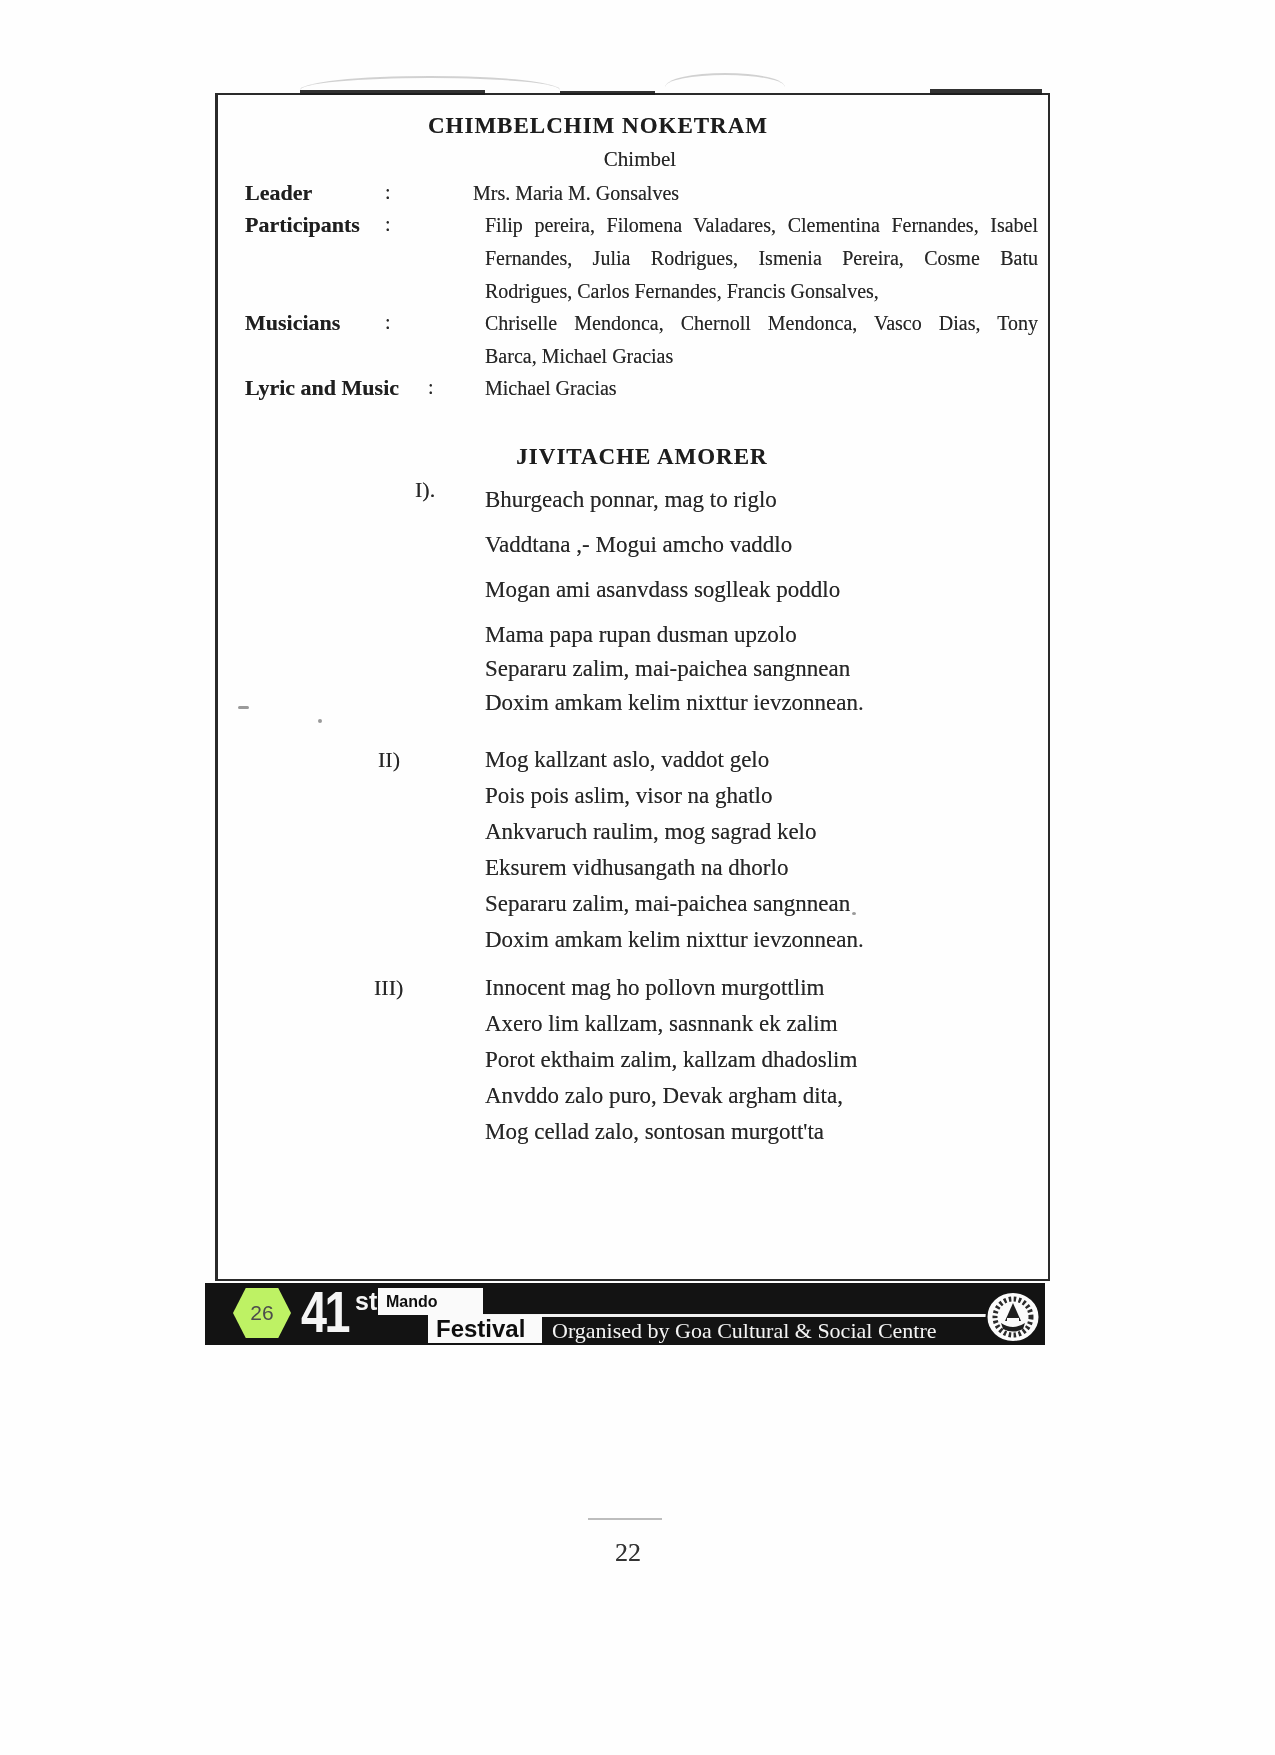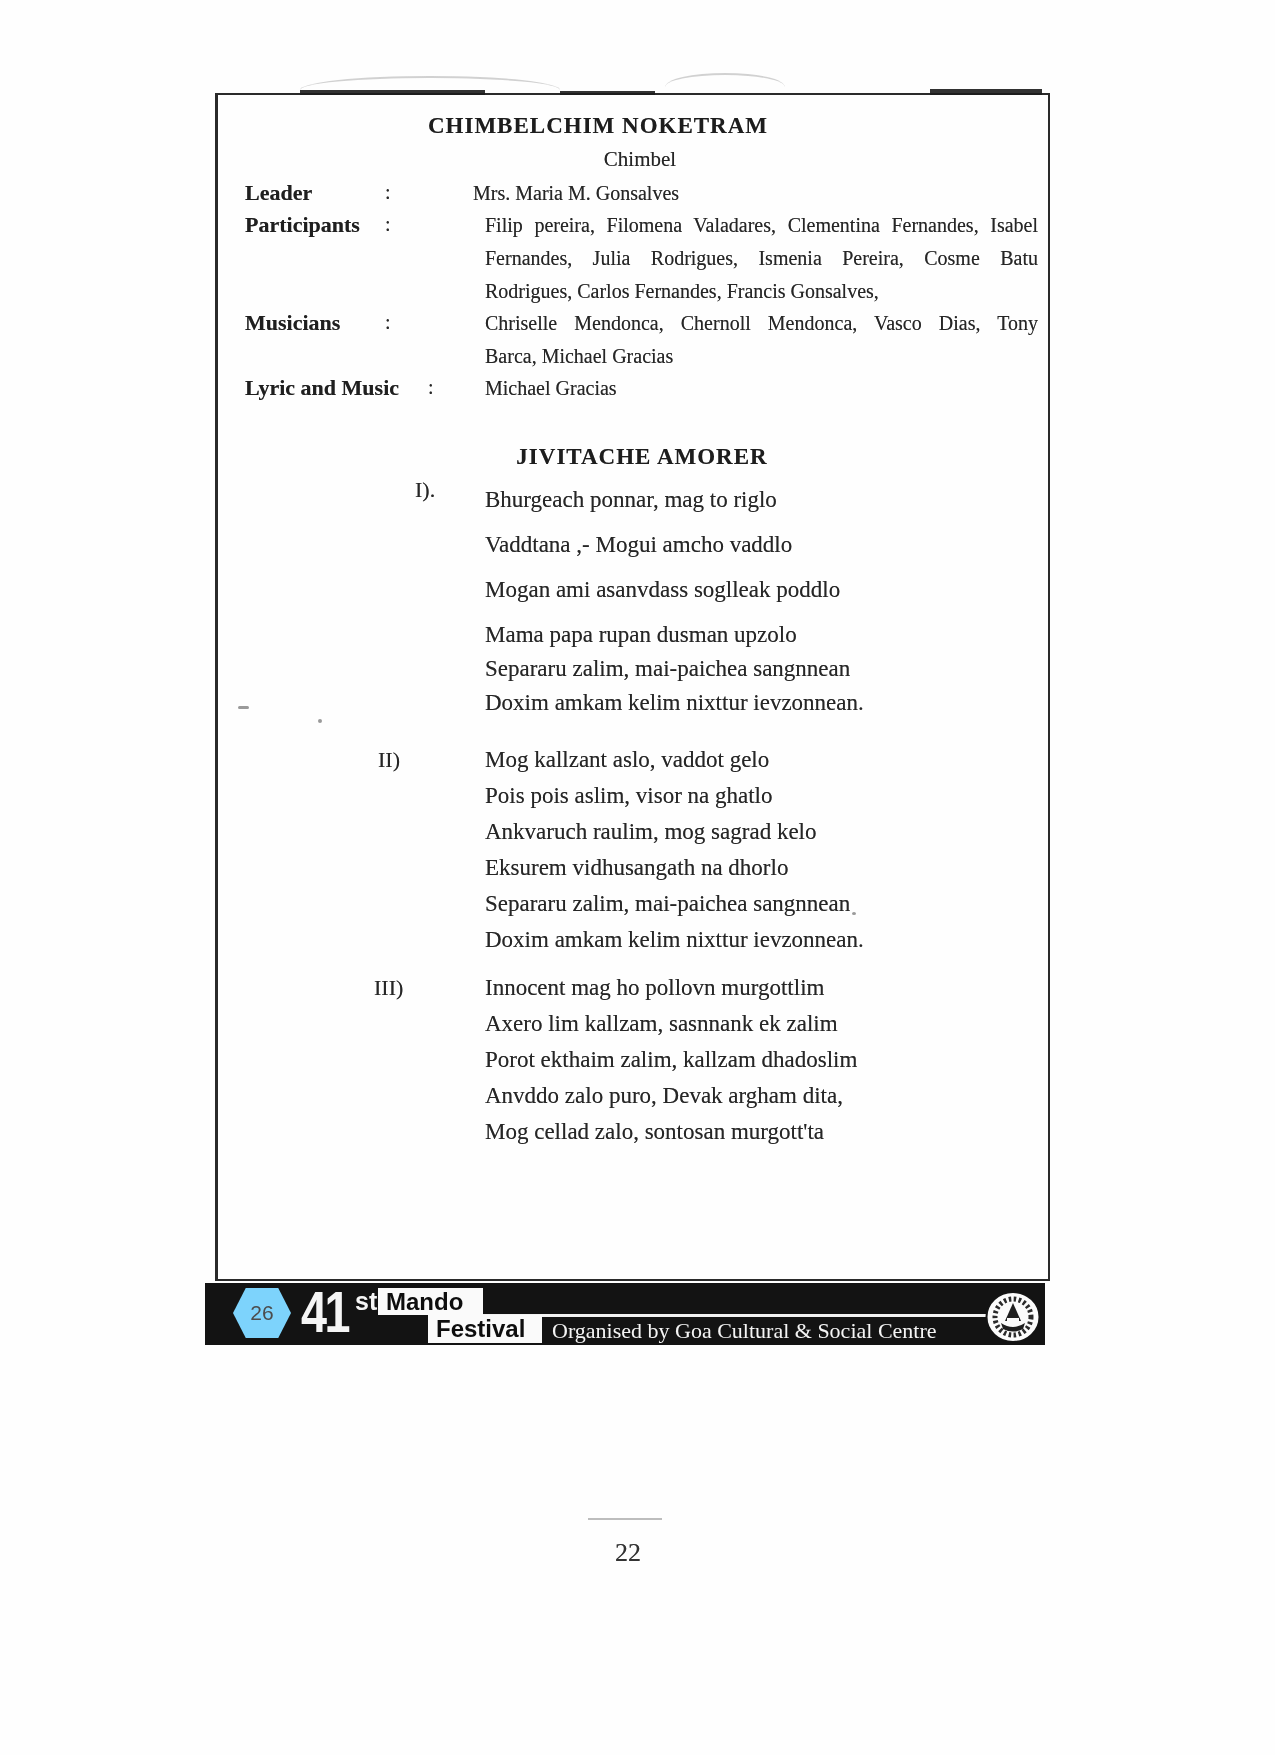--- a/index.html
+++ b/index.html
@@ -26,32 +26,32 @@
   .vals .j{text-align:justify;text-align-last:justify;}
   .song-title{font-weight:bold;font-size:23px;letter-spacing:1px;transform:translateX(-50%);white-space:nowrap;color:#1d1d1d;}
   .numeral{font-size:22px;white-space:nowrap;}
   .lyrics{font-size:23px;white-space:nowrap;}
   .lh35 div{height:35px;line-height:35px;margin-top:10px;}
   .lh34 div{height:34px;line-height:34px;}
   .lh36 div{height:36px;line-height:36px;}
   
   .bar{left:205px;top:1283px;width:840px;height:62px;background:#131313;
        font-family:"Liberation Sans","DejaVu Sans",sans-serif;}
-  .hexa{left:233px;top:1288px;width:58px;height:50px;background:#7dd3fc;
+  .hexa{left:233px;top:1288px;width:58px;height:50px;background:#bef264;
         clip-path:polygon(22% 0%,78% 0%,100% 50%,78% 100%,22% 100%,0% 50%);
         display:flex;align-items:center;justify-content:center;
         font-family:"Liberation Sans",sans-serif;font-size:21px;color:#4c4c4c;}
   .fest-num{left:301px;top:1283px;color:#f5f5f5;font-weight:900;font-size:57px;line-height:58px;
             letter-spacing:-3px;transform:scaleX(.82);transform-origin:left top;
             font-family:"Liberation Sans",sans-serif;}
   .fest-ord{left:355px;top:1287px;color:#f5f5f5;font-weight:900;font-size:25px;
             font-family:"Liberation Sans",sans-serif;}
   .wbox{background:#fafafa;color:#0e0e0e;font-weight:bold;
         font-family:"Liberation Sans",sans-serif;display:flex;align-items:center;}
-  .mando{left:378px;top:1288px;width:97px;height:27px;font-size:24px;padding-left:8px;}
+  .mando{left:378px;top:1288px;width:97px;height:27px;font-size:16px;padding-left:8px;}
   .festival{left:428px;top:1315px;width:106px;height:28px;font-size:24px;padding-left:8px;}
   .wline{left:474px;top:1314px;width:514px;height:3px;background:#f2f2f2;}
   .organiser{left:552px;top:1318px;color:#f4f4f4;font-size:22px;white-space:nowrap;
              font-family:"Liberation Serif","DejaVu Serif",serif;}
   .pageno{left:596px;top:1538px;width:64px;text-align:center;font-size:26px;color:#333;}
   .pn-line{left:588px;top:1518px;width:74px;height:2px;background:#bdbdbd;}
 </style>
 </head>
 <body>
 

